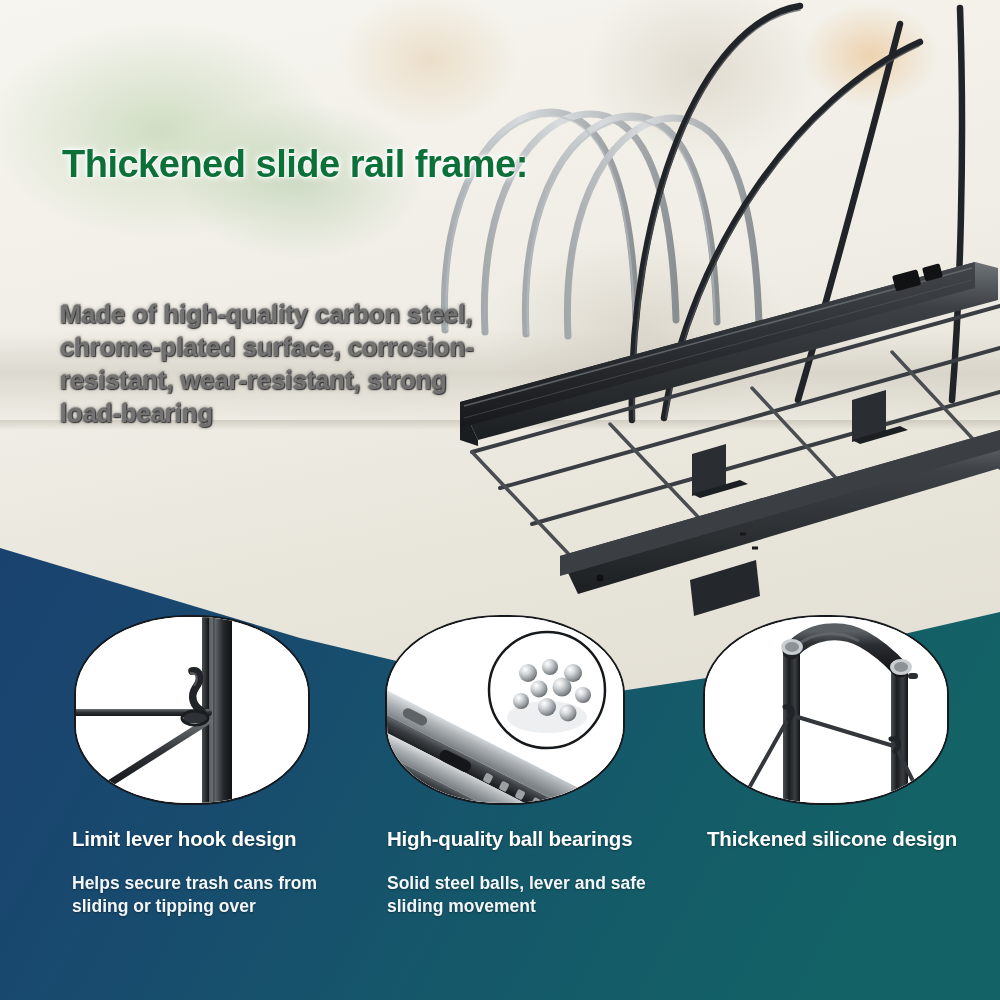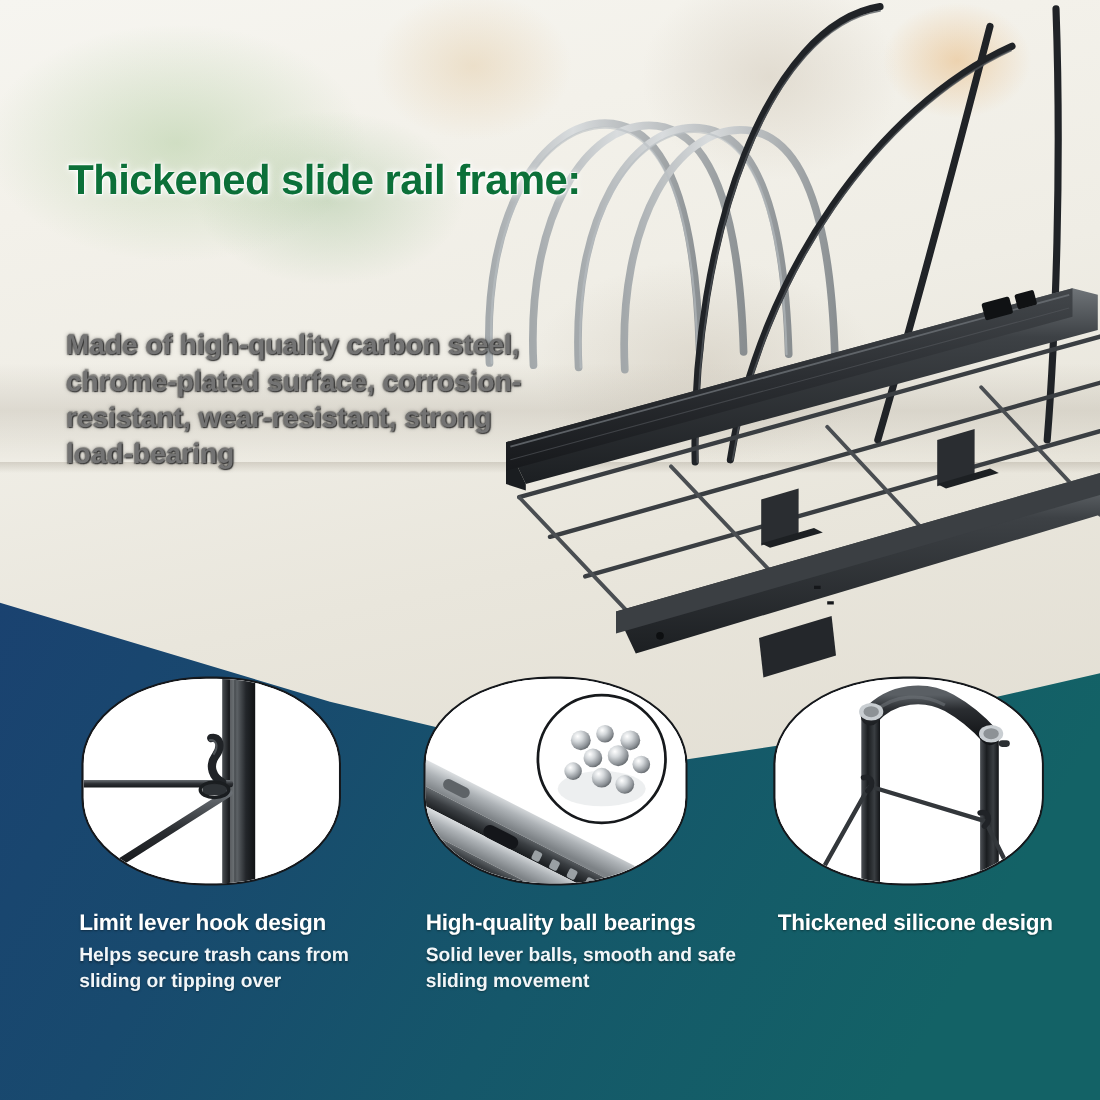--- a/index.html
+++ b/index.html
@@ -70,21 +70,21 @@
   .f2 .squircle{ width:240px; margin-left:4px; }
   .f3 .squircle{ width:246px; margin-left:2px; }
   .squircle svg{ display:block; position:absolute; left:0; top:0; }
 
   .f-title{
     margin-top:22px; padding-left:6px;
     font-size:20.5px; font-weight:bold; color:#ffffff; letter-spacing:-0.2px;
     text-shadow:0 1px 2px rgba(0,0,0,.40);
   }
   .f-body{
-    margin-top:6px; padding-left:6px; width:300px;
+    margin-top:21px; padding-left:6px; width:300px;
     font-size:17.5px; line-height:1.33; font-weight:bold; color:#f2f6f8;
     text-shadow:0 1px 2px rgba(0,0,0,.35);
   }
   .f3 .f-body{ width:304px; }
 </style>
 </head>
 <body>
 
 <div id="page">
 
@@ -274,21 +274,21 @@
             <circle cx="152" cy="72" r="8.5" fill="url(#ballG)"></circle>
             <circle cx="175" cy="70" r="9.5" fill="url(#ballG)"></circle>
             <circle cx="196" cy="78" r="8" fill="url(#ballG)"></circle>
             <circle cx="134" cy="84" r="8" fill="url(#ballG)"></circle>
             <circle cx="160" cy="90" r="9" fill="url(#ballG)"></circle>
             <circle cx="181" cy="96" r="8.5" fill="url(#ballG)"></circle>
           </g>
         </svg>
       </div>
       <div class="f-title">High-quality ball bearings</div>
-      <div class="f-body">Solid lever balls, smooth and safe sliding movement</div>
+      <div class="f-body">Solid steel balls, lever and safe sliding movement</div>
     </div>
 
     <div class="feature f3">
       <div class="squircle">
         <svg width="246" height="190" viewBox="0 0 246 190">
           <defs>
             <linearGradient id="silG" x1="0" y1="0" x2="0" y2="1">
               <stop offset="0" stop-color="#5a5f64"></stop>
               <stop offset="0.35" stop-color="#2a2d31"></stop>
               <stop offset="1" stop-color="#141619"></stop>

